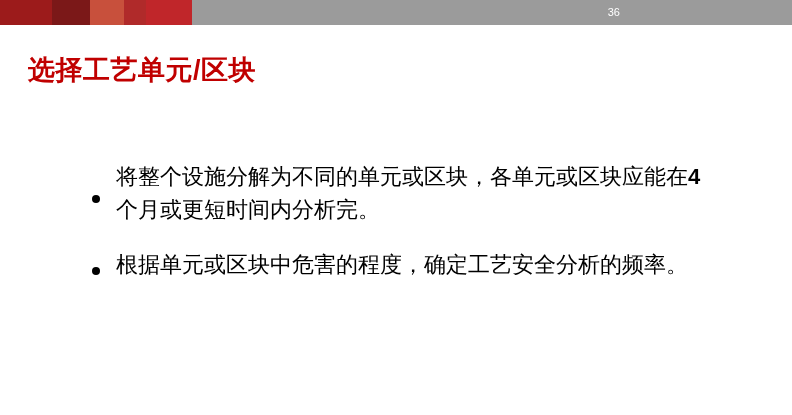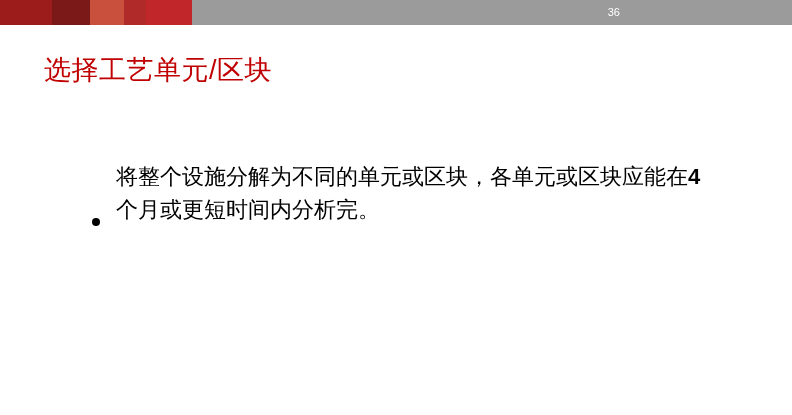--- a/index.html
+++ b/index.html
@@ -47,39 +47,39 @@
     color: #ffffff;
     font-size: 11px;
     line-height: 14px;
     font-family: "Liberation Sans", sans-serif;
   }
 
   
   .title {
     position: absolute;
     top: 52px;
-    left: 44px;
+    left: 28px;
     color: #c00000;
     font-size: 27px;
-    font-weight: normal;
+    font-weight: bold;
     letter-spacing: 0.5px;
     white-space: nowrap;
     font-family: "Liberation Sans", sans-serif;
   }
 
   
   .body {
     position: absolute;
     top: 160px;
     left: 92px;
     width: 610px;
   }
   .bullet-row {
     display: flex;
-    align-items: flex-end;
+    align-items: center;
     margin-bottom: 22px;
   }
   .bullet-dot {
     flex: 0 0 auto;
     width: 8px;
     height: 8px;
     border-radius: 50%;
     background: #000000;
     margin-top: 12px;
     margin-right: 16px;
@@ -111,15 +111,19 @@
 
   <div class="page-number">36</div>
 
   <div class="title">选择工艺单元/区块</div>
 
   <div class="body">
     <div class="bullet-row">
       <div class="bullet-dot"></div>
       <div class="bullet-text"><span>将整个设施分解为不同的单元或区块，各单元或区块应能在</span><b>4</b><span>个月或更短时间内分析完。</span></div>
     </div>
+    <div class="bullet-row">
+      <div class="bullet-dot"></div>
+      <div class="bullet-text"><span>根据单元或区块中危害的程度，确定工艺安全分析的频率。</span></div>
+    </div>
   </div>
 
 </div>
 
 </body></html>

